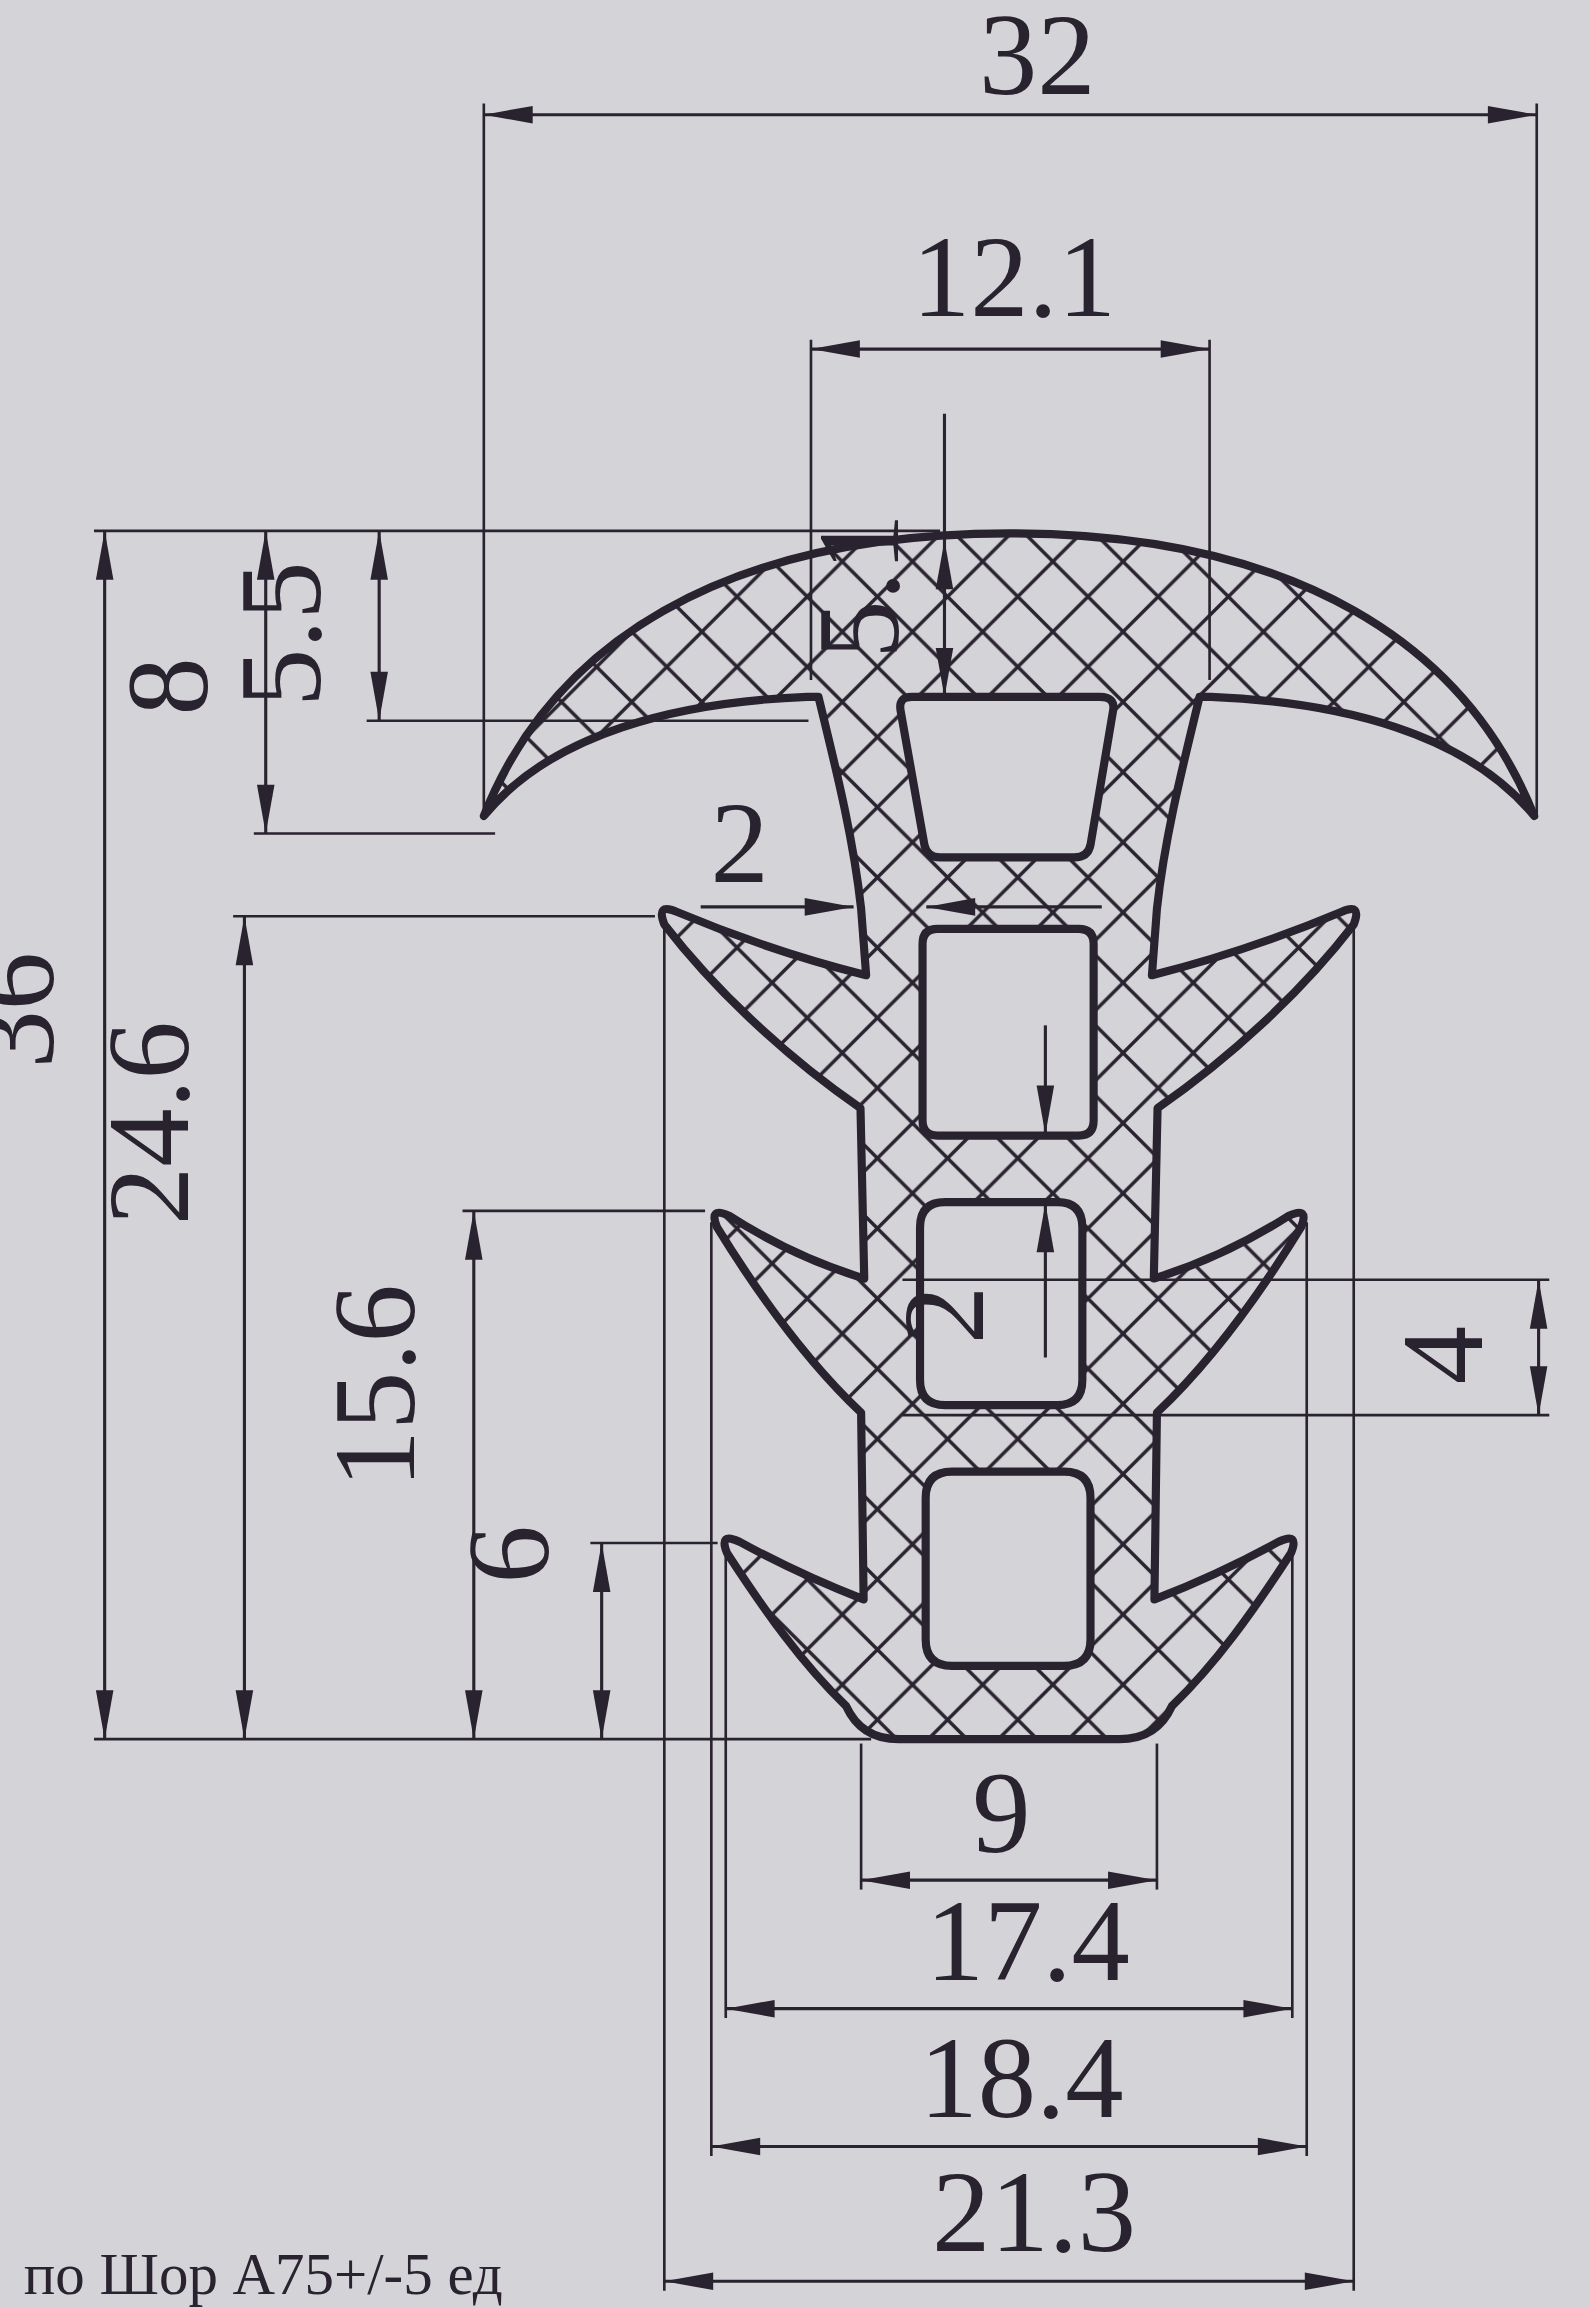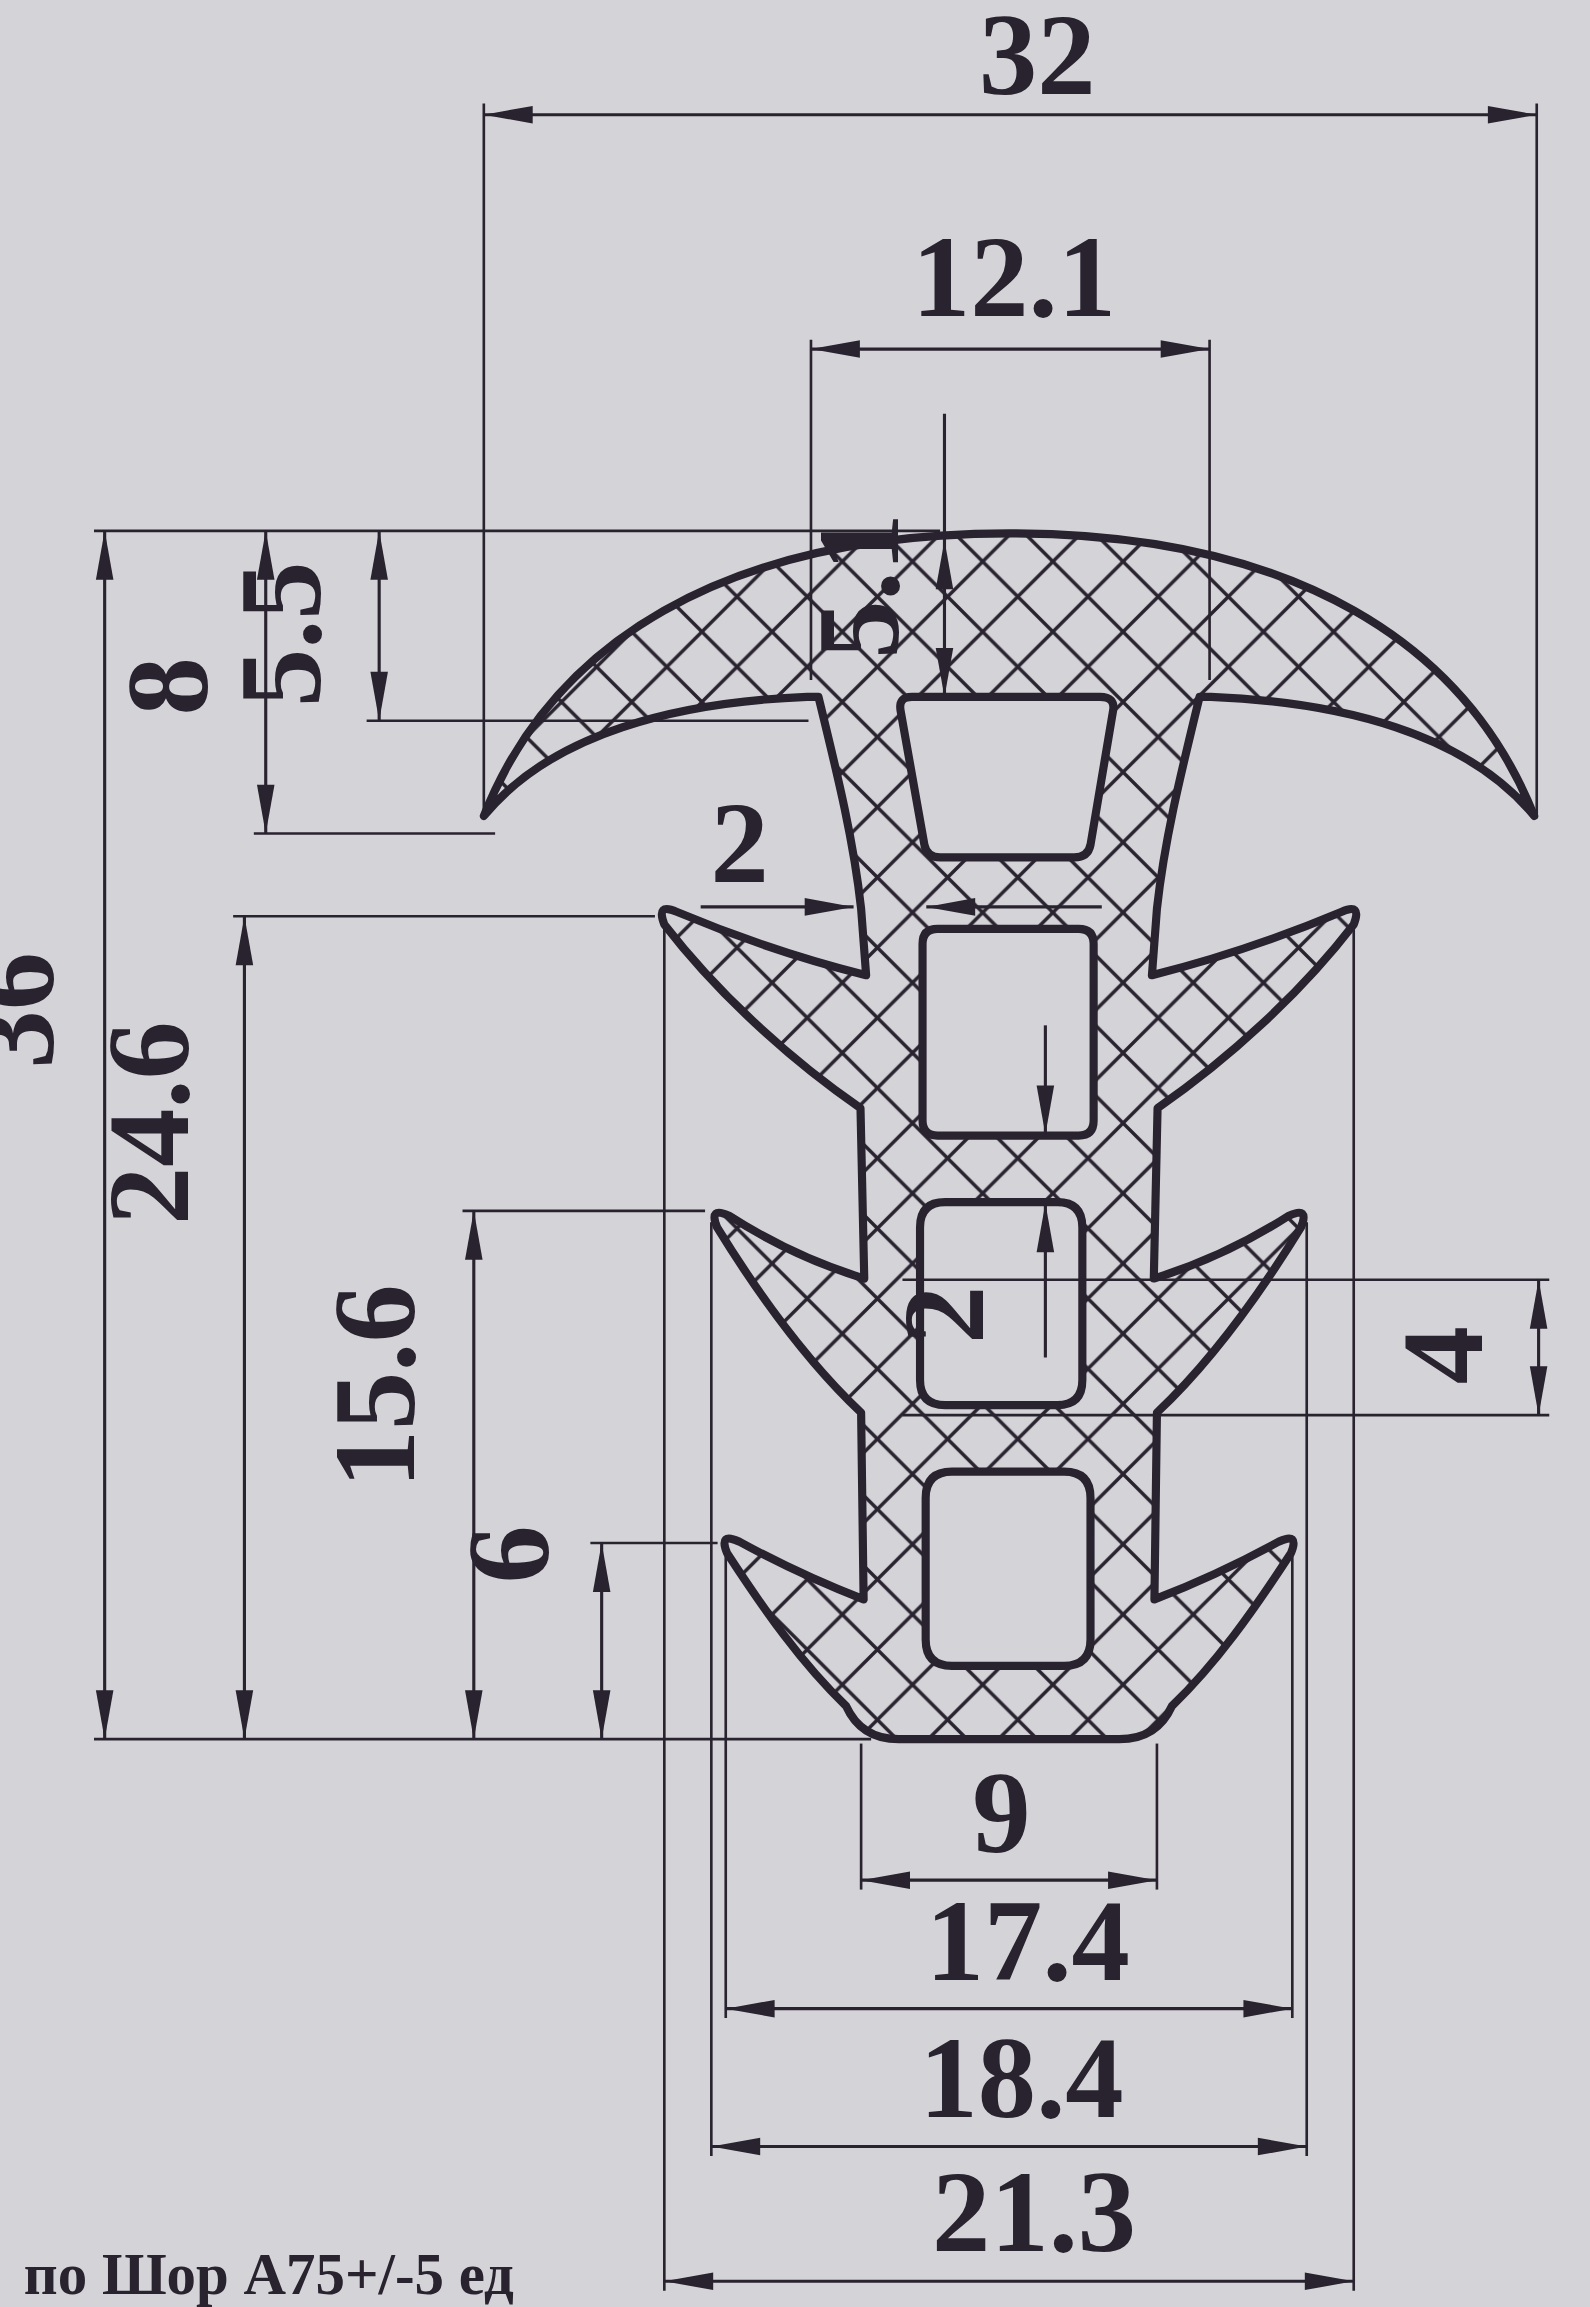--- a/index.html
+++ b/index.html
@@ -2,21 +2,21 @@
 <html style="font-size:10px"><head>
 <meta charset="utf-8">
 <style>
   html,body{margin:0;padding:0;}
   body{
     width:1590px;height:2307px;
     background:#d4d4d8;
     font-family:"Liberation Serif","DejaVu Serif",serif;
     overflow:hidden;
   }
-  #sheet{position:relative;width:1590px;height:2307px;font-weight:bold;}
+  #sheet{position:relative;width:1590px;height:2307px;}
   svg{display:block;position:absolute;left:0;top:0;}
   text{fill:#29222f;}
   .dimnum{font-size:186px;}
   .note{font-size:94px;}
 </style>
 </head>
 <body>
 
 <div id="sheet">
 <svg width="1590" height="2307" viewBox="0 0 2537 3681">

